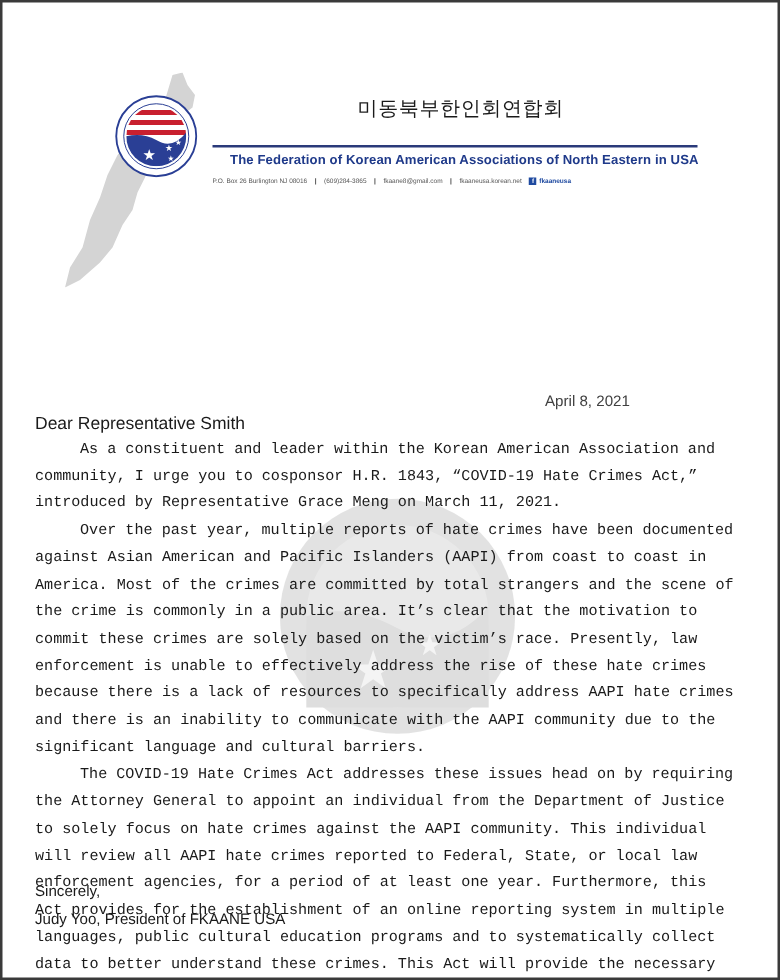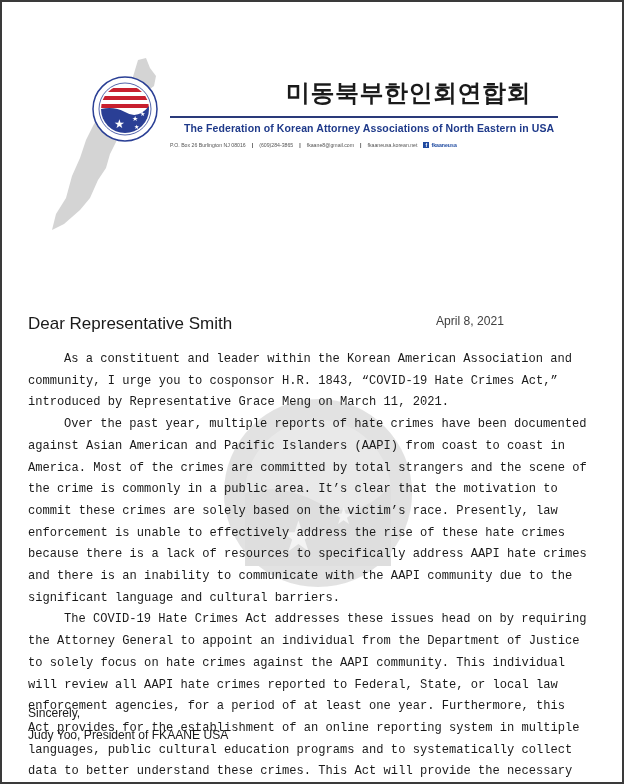--- a/index.html
+++ b/index.html
@@ -1,30 +1,30 @@
 <!DOCTYPE html>
 <html><head>
 <meta charset="utf-8">
 <style>
   html, body { margin:0; padding:0; }
   body { width:624px; height:784px; background:#ffffff; position:relative; overflow:hidden;
          font-family:"Liberation Sans", sans-serif; }
   .page { position:absolute; left:0; top:0; width:620px; height:780px; border:2px solid #3a3a3a; background:#fff; }
   .map { position:absolute; left:48px; top:56px; width:120px; height:172px; }
   .seal { position:absolute; left:90px; top:74px; width:66px; height:66px; }
-  .kr-title { position:absolute; left:284px; top:75px; font-size:24px; font-weight:bold; color:#1a1a1a; letter-spacing:0.5px; }
+  .kr-title { position:absolute; left:284px; top:75px; font-size:16px; font-weight:normal; color:#1a1a1a; letter-spacing:0.5px; }
   .rule { position:absolute; left:168px; top:114px; width:388px; height:2px; background:#2a3a7a; }
   .en-title { position:absolute; left:182px; top:120px; font-size:10.5px; font-weight:bold; color:#1f3a8a; letter-spacing:0.1px; white-space:nowrap; }
   .contact { position:absolute; left:168px; top:140px; font-size:5.2px; color:#555; white-space:nowrap; display:flex; gap:6px; align-items:center; }
   .contact .sep { font-weight:bold; color:#333; }
   .fb { display:inline-flex; align-items:center; gap:2px; color:#1f4aa0; font-weight:bold; }
   .fb-icon { display:inline-block; width:6px; height:6px; background:#1f4aa0; color:#fff; font-size:5px; line-height:6px; text-align:center; }
   .text { position:absolute; left:26px; font-family:"Liberation Sans", sans-serif; font-size:12.1px; color:#1a1a1a; line-height:21.7px; }
   .addr { top:216px; }
-  .salut { position:absolute; left:26px; top:312px; font-size:17px; color:#1a1a1a; }
+  .salut { position:absolute; left:26px; top:328px; font-size:14px; color:#1a1a1a; }
   .date { position:absolute; left:434px; top:312px; font-size:12.1px; color:#404040; }
   .body { top:347px; width:560px;font-family:Liberation Mono, monospace; }
   .body p { margin:0; text-indent:36px; }
   .closing { top:701px; }
   .watermark { position:absolute; left:220px; top:395px; width:192px; height:192px; opacity:0.28; }
 </style>
 </head>
 <body>
 
 <div class="page">
@@ -47,21 +47,21 @@
       <path d="M9 33 Q22 30 33 36 Q46 44 57 30 L57 57 L9 57 Z" fill="#2a3f95"></path>
       <text x="22" y="52" font-size="12" fill="#fff" font-family="DejaVu Sans, sans-serif">★</text>
       <text x="40" y="45" font-size="7" fill="#fff" font-family="DejaVu Sans, sans-serif">★</text>
       <text x="48" y="40" font-size="6" fill="#fff" font-family="DejaVu Sans, sans-serif">★</text>
       <text x="42" y="53" font-size="6" fill="#fff" font-family="DejaVu Sans, sans-serif">★</text>
     </g>
   </svg>
 
   <div class="kr-title">미동북부한인회연합회</div>
   <div class="rule"></div>
-  <div class="en-title">The Federation of Korean Attorney Associations of North Eastern in USA</div>
+  <div class="en-title">The Federation of Korean American Associations of North Eastern in USA</div>
 
   <div class="contact">
     <span>P.O. Box 26 Burlington NJ 08016</span>
     <span class="sep">|</span>
     <span>(609)284-3865</span>
     <span class="sep">|</span>
     <span>fkaane8@gmail.com</span>
     <span class="sep">|</span>
     <span>fkaaneusa.korean.net</span>
     <span class="fb">

